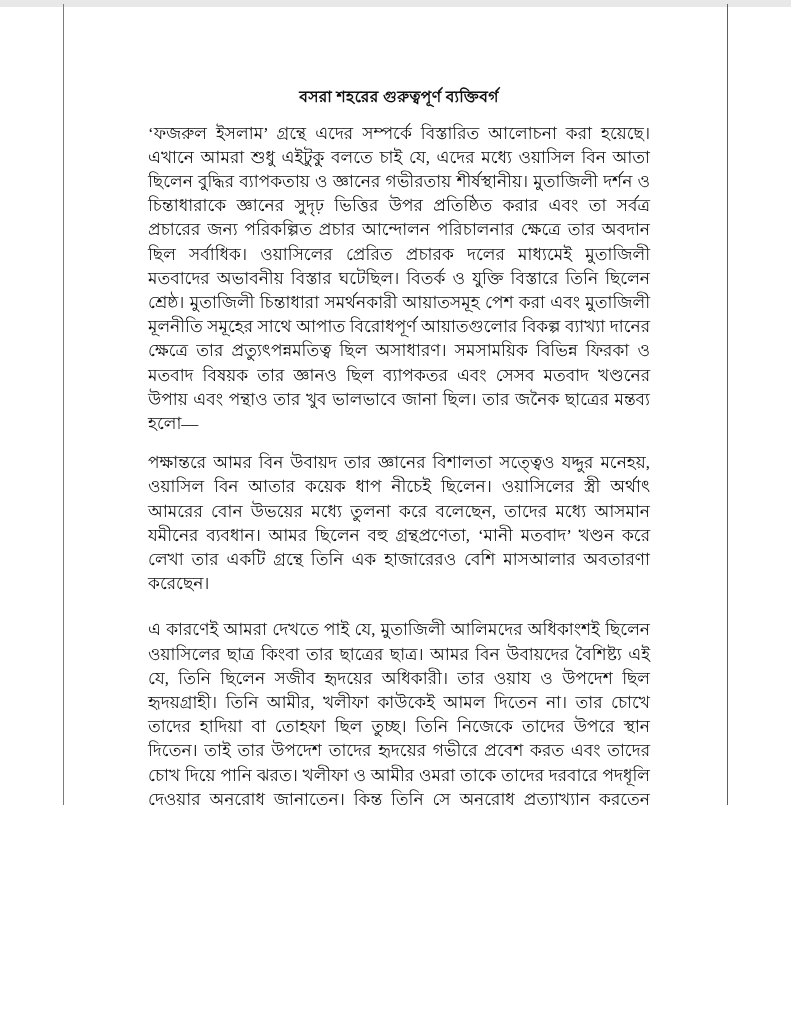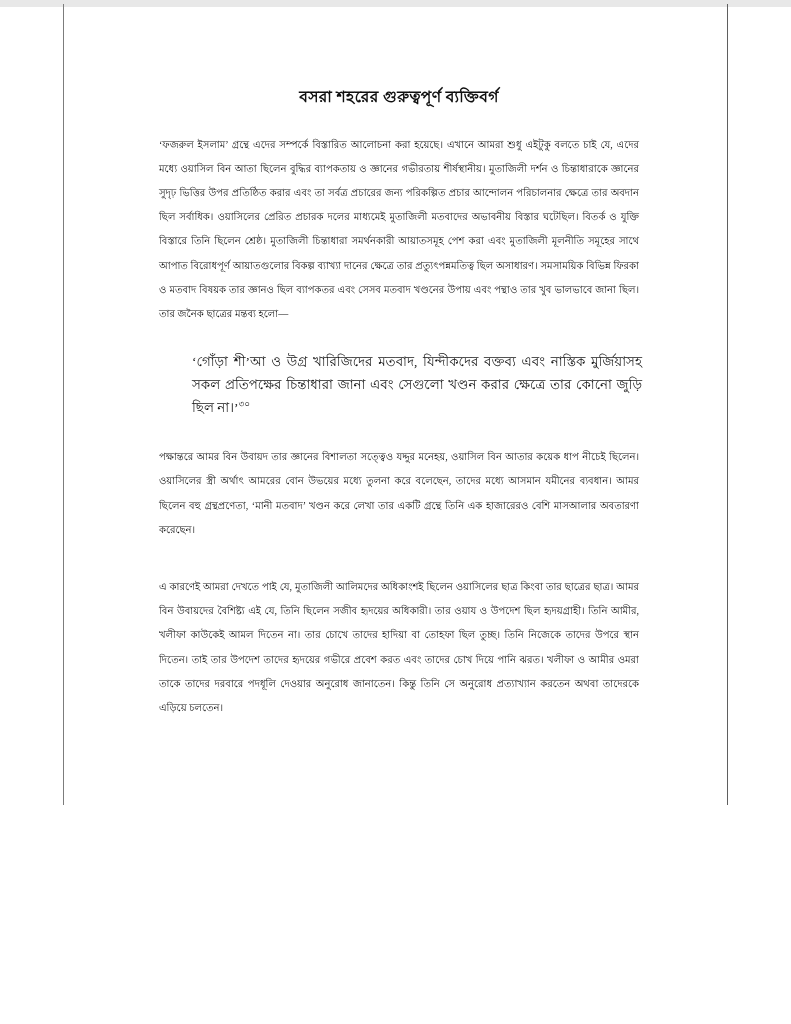--- a/index.html
+++ b/index.html
@@ -70,24 +70,24 @@
     font-size: 16.5px;
     color: #0f0f0f;
     letter-spacing: 0.3px;
     padding-top: 29px;
     line-height: 1.2;
   }
 
   .body-para {
     text-align: justify;
     text-align-last: left;
-    font-size: 10px;
+    font-size: 17px;
     line-height: 24.2px;
     color: #111111;
-    margin: 11px;
+    margin: 0;
     padding-top: 15px;
     word-spacing: 0.2px;
   }
 
   .body-para.gap-before {
     padding-top: 22px;
   }
 
   .quote-block {
     margin: 0;
@@ -160,23 +160,20 @@
   <div class="page-frame-left"></div>
   <div class="page-frame-right"></div>
 
   <div class="text-column">
 
     <div class="heading-section">বসরা শহরের গুরুত্বপূর্ণ ব্যক্তিবর্গ</div>
 
 
     <p class="body-para">‘ফজরুল ইসলাম’ গ্রন্থে এদের সম্পর্কে বিস্তারিত আলোচনা করা হয়েছে। এখানে আমরা শুধু এইটুকু বলতে চাই যে, এদের মধ্যে ওয়াসিল বিন আতা ছিলেন বুদ্ধির ব্যাপকতায় ও জ্ঞানের গভীরতায় শীর্ষস্থানীয়। মুতাজিলী দর্শন ও চিন্তাধারাকে জ্ঞানের সুদৃঢ় ভিত্তির উপর প্রতিষ্ঠিত করার এবং তা সর্বত্র প্রচারের জন্য পরিকল্পিত প্রচার আন্দোলন পরিচালনার ক্ষেত্রে তার অবদান ছিল সর্বাধিক। ওয়াসিলের প্রেরিত প্রচারক দলের মাধ্যমেই মুতাজিলী মতবাদের অভাবনীয় বিস্তার ঘটেছিল। বিতর্ক ও যুক্তি বিস্তারে তিনি ছিলেন শ্রেষ্ঠ। মুতাজিলী চিন্তাধারা সমর্থনকারী আয়াতসমূহ পেশ করা এবং মুতাজিলী মূলনীতি সমূহের সাথে আপাত বিরোধপূর্ণ আয়াতগুলোর বিকল্প ব্যাখ্যা দানের ক্ষেত্রে তার প্রত্যুৎপন্নমতিত্ব ছিল অসাধারণ। সমসাময়িক বিভিন্ন ফিরকা ও মতবাদ বিষয়ক তার জ্ঞানও ছিল ব্যাপকতর এবং সেসব মতবাদ খণ্ডনের উপায় এবং পন্থাও তার খুব ভালভাবে জানা ছিল। তার জনৈক ছাত্রের মন্তব্য হলো—</p>
 
-    <blockquote class="quote-block">
-      <span>‘গোঁড়া শী’আ ও উগ্র খারিজিদের মতবাদ, যিন্দীকদের বক্তব্য এবং নাস্তিক মুর্জিয়াসহ সকল প্রতিপক্ষের চিন্তাধারা জানা এবং সেগুলো খণ্ডন করার ক্ষেত্রে তার কোনো জুড়ি ছিল না।’</span><sup>৩০</sup>
-    </blockquote>
 
     <p class="body-para">পক্ষান্তরে আমর বিন উবায়দ তার জ্ঞানের বিশালতা সত্ত্বেও যদ্দুর মনেহয়, ওয়াসিল বিন আতার কয়েক ধাপ নীচেই ছিলেন। ওয়াসিলের স্ত্রী অর্থাৎ আমরের বোন উভয়ের মধ্যে তুলনা করে বলেছেন, তাদের মধ্যে আসমান যমীনের ব্যবধান। আমর ছিলেন বহু গ্রন্থপ্রণেতা, ‘মানী মতবাদ’ খণ্ডন করে লেখা তার একটি গ্রন্থে তিনি এক হাজারেরও বেশি মাসআলার অবতারণা করেছেন।</p>
 
     <p class="body-para gap-before">এ কারণেই আমরা দেখতে পাই যে, মুতাজিলী আলিমদের অধিকাংশই ছিলেন ওয়াসিলের ছাত্র কিংবা তার ছাত্রের ছাত্র। আমর বিন উবায়দের বৈশিষ্ট্য এই যে, তিনি ছিলেন সজীব হৃদয়ের অধিকারী। তার ওয়ায ও উপদেশ ছিল হৃদয়গ্রাহী। তিনি আমীর, খলীফা কাউকেই আমল দিতেন না। তার চোখে তাদের হাদিয়া বা তোহফা ছিল তুচ্ছ। তিনি নিজেকে তাদের উপরে স্থান দিতেন। তাই তার উপদেশ তাদের হৃদয়ের গভীরে প্রবেশ করত এবং তাদের চোখ দিয়ে পানি ঝরত। খলীফা ও আমীর ওমরা তাকে তাদের দরবারে পদধূলি দেওয়ার অনুরোধ জানাতেন। কিন্তু তিনি সে অনুরোধ প্রত্যাখ্যান করতেন অথবা তাদেরকে এড়িয়ে চলতেন।</p>
 
   </div>
 
 
   <div class="page-footer">
     <span>মুতাজিলী সম্প্রদায়</span><span class="footer-sep">□</span><span>১১৯</span>

